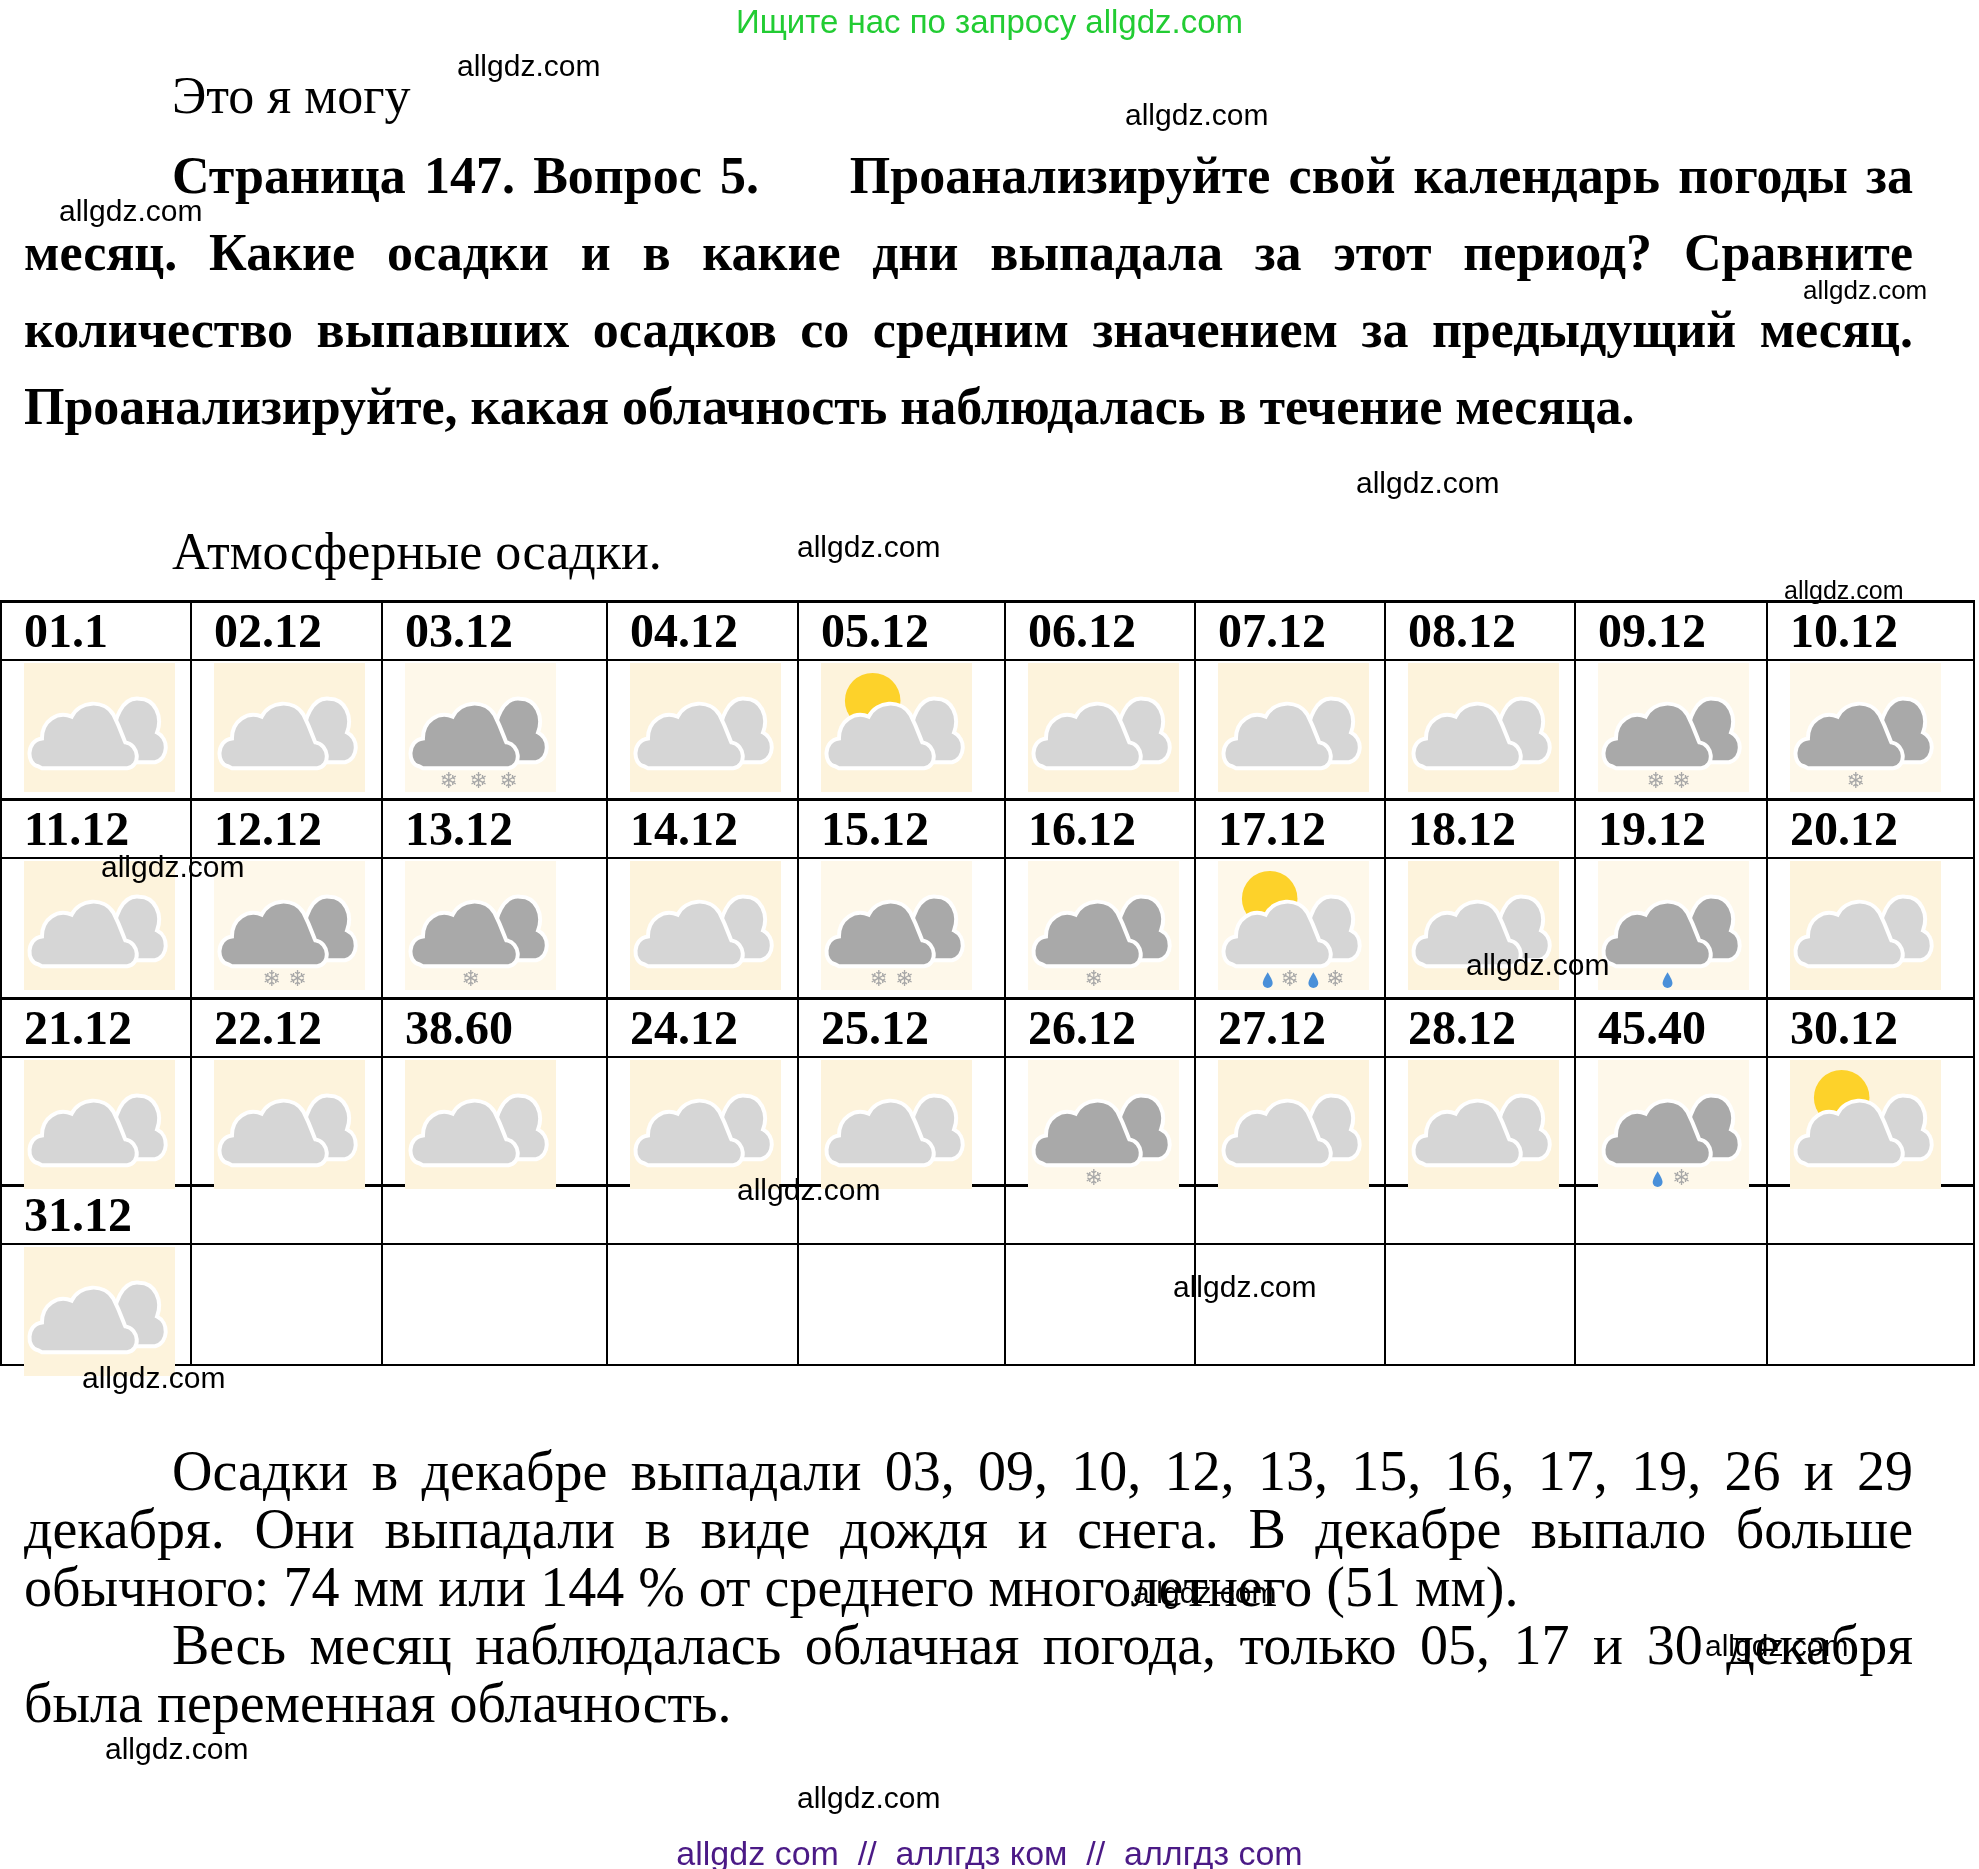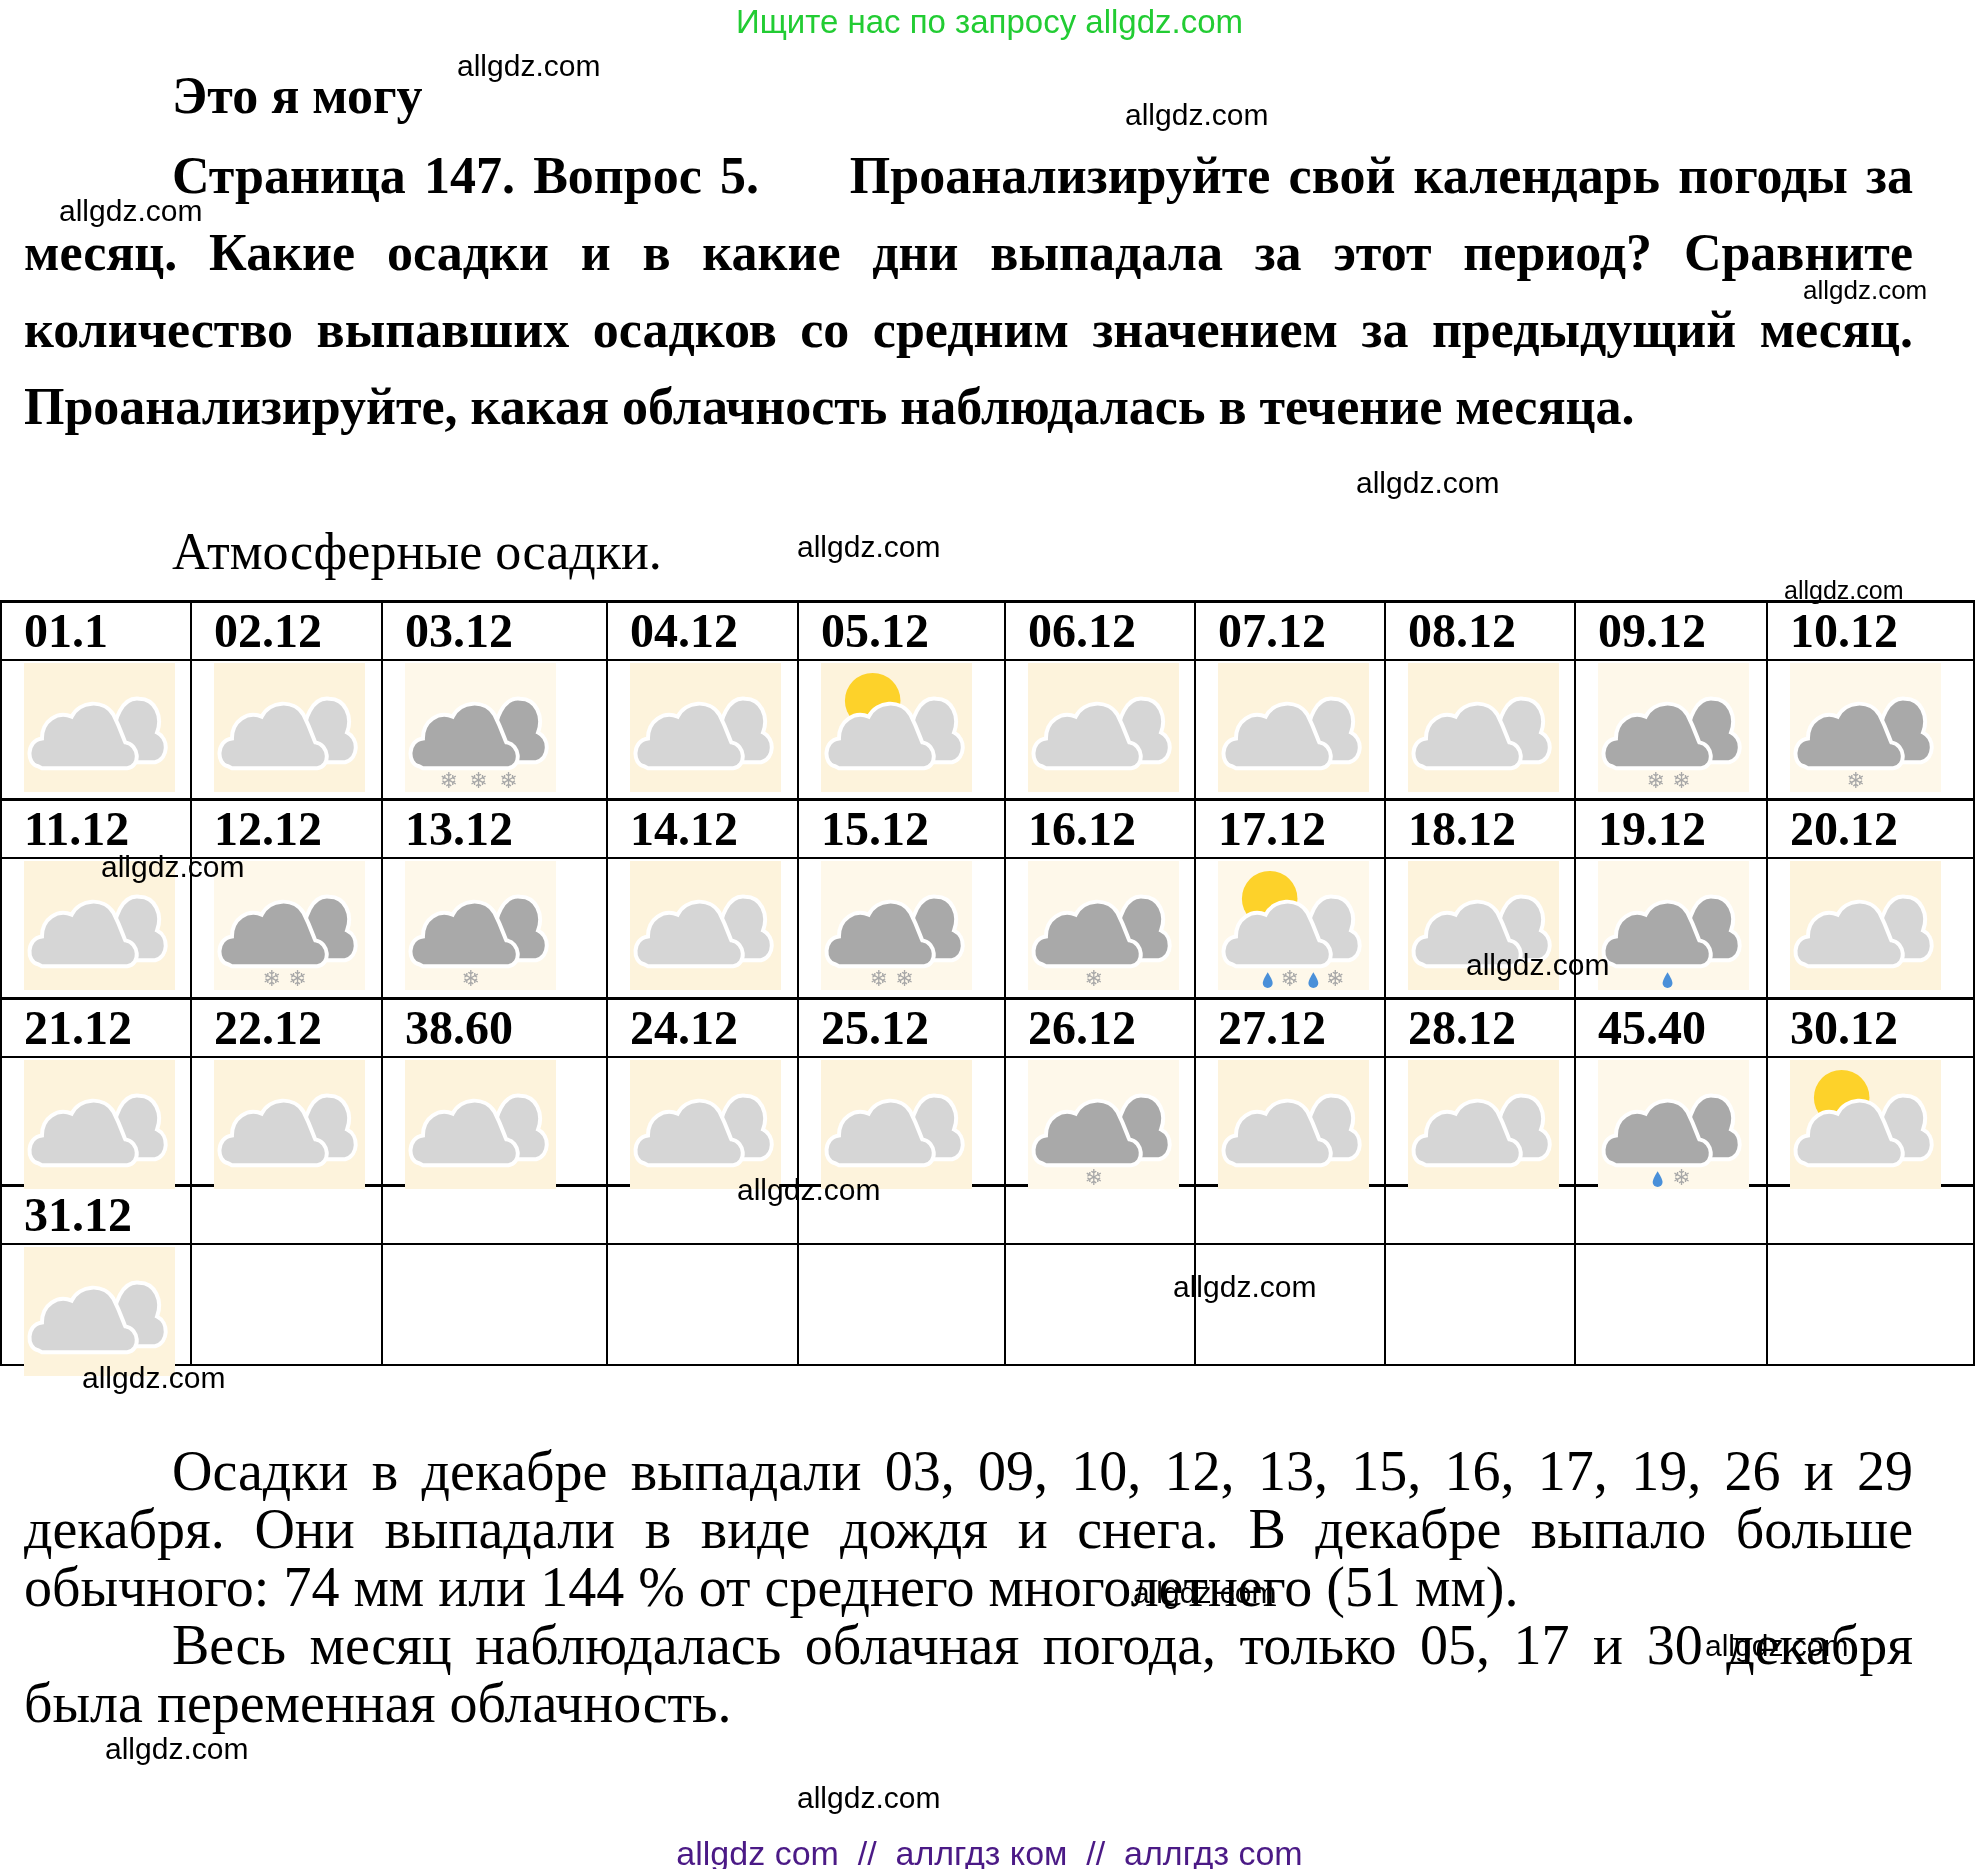--- a/index.html
+++ b/index.html
@@ -1,21 +1,21 @@
 <!DOCTYPE html>
 <html><head>
 <meta charset="utf-8">
 <style>
   html, body { margin:0; padding:0; background:#ffffff; }
   body { width:1979px; height:1870px; position:relative; overflow:hidden; font-family:"Liberation Serif", serif; color:#000; }
   .abs { position:absolute; }
   .top-banner { left:0; width:1979px; top:2px; text-align:center; font-family:Liberation Sans, sans-serif; font-size:33px; color:#22cc33; line-height:40px; }
   .footer { left:0; width:1979px; top:1831px; text-align:center; font-family:"Liberation Sans", sans-serif; font-size:34px; color:#4b1a86; line-height:44px; white-space:pre; }
   .wm { font-family:Liberation Sans, sans-serif; font-size:30px; color:#000000; line-height:32px; white-space:nowrap; z-index:5; }
-  .section-title { left:172px; top:66px; font-size:52px; font-weight:bold; line-height:60px; }
+  .section-title { left:172px; top:66px; font-size:52px; font-weight:normal; line-height:60px; }
   .question { left:24px; width:1889px; top:137px; font-size:52px; font-weight:bold; line-height:77px; text-align:justify; text-align-last:left; }
   .question .indent { display:inline-block; width:148px; }
   .table-caption { left:172px; top:522px; font-size:52px; line-height:60px; }
   .answer { left:24px; width:1889px; top:1442px; font-size:56px; line-height:58px; text-align:justify; }
   .answer p { margin:0; text-indent:148px; text-align:justify; }
   .answer p.last { text-align-last:left; }
 
   table.cal { position:absolute; left:0; top:600px; border-collapse:collapse; table-layout:fixed; width:1973px; }
   table.cal td { border:2px solid #000; padding:0; vertical-align:top; }
   table.cal tr.date-row td { height:56px; font-weight:bold; font-size:48px; line-height:56px; padding-left:22px; white-space:nowrap; overflow:hidden; border-top-width:3px; }

